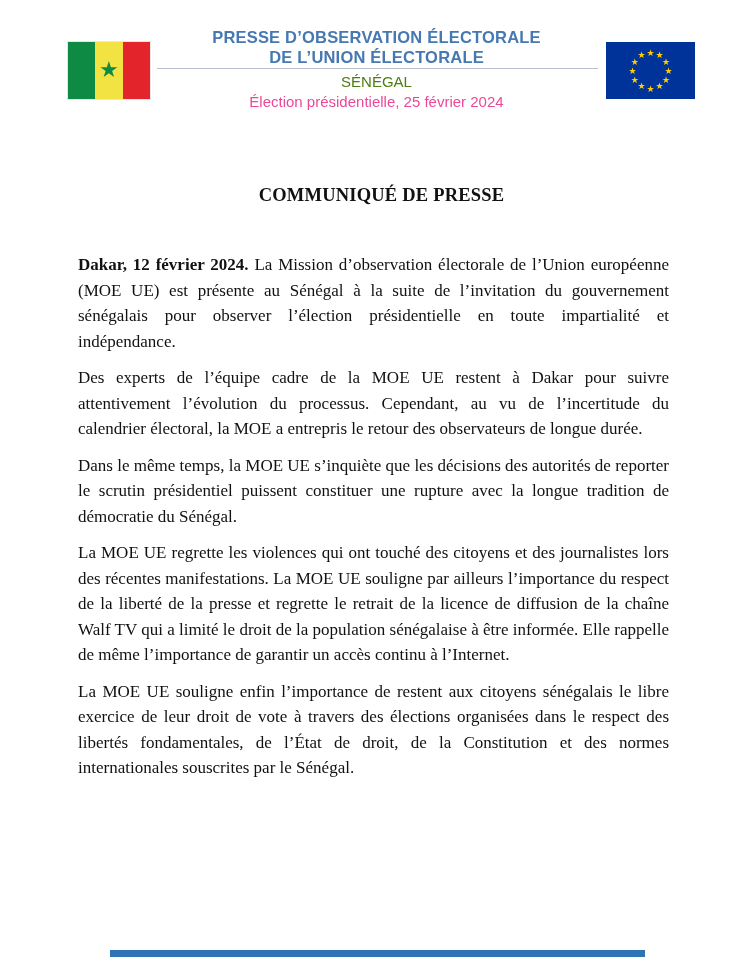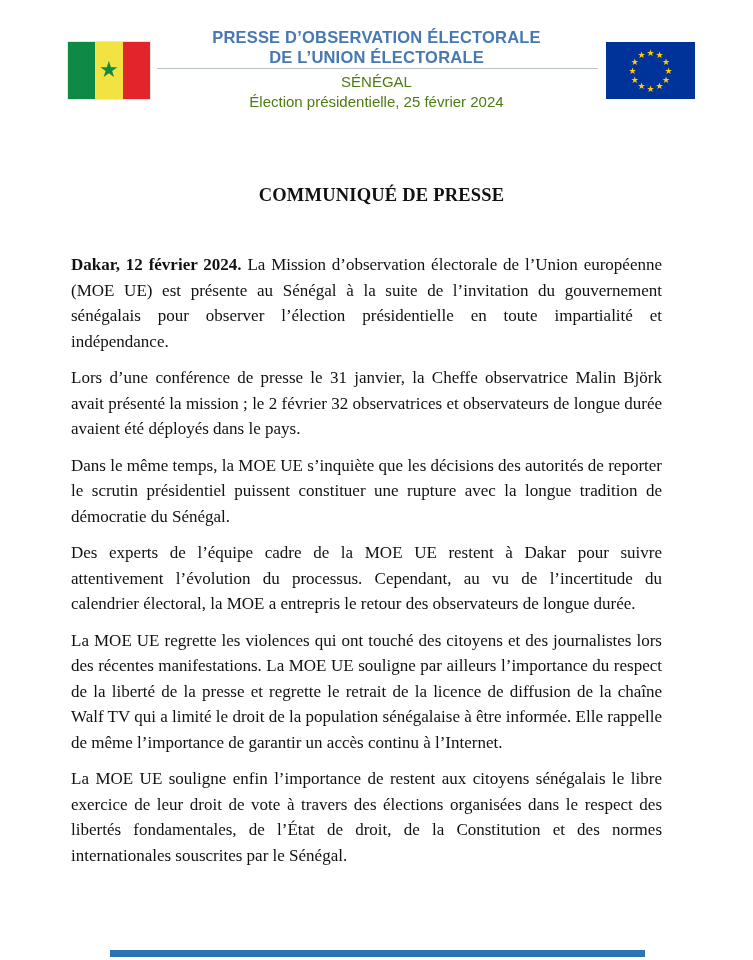--- a/index.html
+++ b/index.html
@@ -44,21 +44,21 @@
     position:absolute; font-size:9px; line-height:1;
     transform:translate(-50%,-50%);
   }
 
   
   .doc-title {
     position:absolute; top:185px; left:10px; right:0; text-align:center;
     font-weight:bold; font-size:18.5px; letter-spacing:0.2px;
   }
   .doc-body {
-    position:absolute; top:252px; left:71px; width:591px;
+    position:absolute; top:252px; left:78px; width:591px;
     font-size:17px; line-height:25.5px; text-align:justify;
   }
   .doc-body p { margin:0 0 11px 0; }
 
   .footer-bar {
     position:absolute; top:950px; left:110px; width:535px; height:7px;
   }
 </style>
 </head>
 <body>
@@ -88,27 +88,26 @@
       <span class="eu-star" style="left: 44.5px; top: 46.5px; color: rgb(255, 204, 0);">★</span>
       <span class="eu-star" style="left: 35.5px; top: 44.0885px; color: rgb(255, 204, 0);">★</span>
       <span class="eu-star" style="left: 28.9115px; top: 37.5px; color: rgb(255, 204, 0);">★</span>
       <span class="eu-star" style="left: 26.5px; top: 28.5px; color: rgb(255, 204, 0);">★</span>
       <span class="eu-star" style="left: 28.9115px; top: 19.5px; color: rgb(255, 204, 0);">★</span>
       <span class="eu-star" style="left: 35.5px; top: 12.9115px; color: rgb(255, 204, 0);">★</span>
     </div>
 
   <div class="sep-line" style="background: rgb(183, 192, 204);"></div>
   <div class="country" style="color: #4d7c0f;">SÉNÉGAL</div>
-  <div class="event" style="color: #4d7c0f;">Élection présidentielle, 25 février 2024</div>
+  <div class="event" style="color: #ec4899;">Élection présidentielle, 25 février 2024</div>
 
   <div class="doc-title">COMMUNIQUÉ DE PRESSE</div>
 
   <div class="doc-body">
       <p><strong>Dakar, 12 février 2024.</strong> La Mission d’observation électorale de l’Union européenne (MOE UE) est présente au Sénégal à la suite de l’invitation du gouvernement sénégalais pour observer l’élection présidentielle en toute impartialité et indépendance.</p>
-      <p>Lors d’une conférence de presse le 31 janvier, la Cheffe observatrice Malin Björk avait présenté la mission ; le 2 février 32 observatrices et observateurs de longue durée avaient été déployés dans le pays.</p>
+      <p>Des experts de l’équipe cadre de la MOE UE restent à Dakar pour suivre attentivement l’évolution du processus. Cependant, au vu de l’incertitude du calendrier électoral, la MOE a entrepris le retour des observateurs de longue durée.</p>
       <p>Dans le même temps, la MOE UE s’inquiète que les décisions des autorités de reporter le scrutin présidentiel puissent constituer une rupture avec la longue tradition de démocratie du Sénégal.</p>
-      <p>Des experts de l’équipe cadre de la MOE UE restent à Dakar pour suivre attentivement l’évolution du processus. Cependant, au vu de l’incertitude du calendrier électoral, la MOE a entrepris le retour des observateurs de longue durée.</p>
       <p>La MOE UE regrette les violences qui ont touché des citoyens et des journalistes lors des récentes manifestations. La MOE UE souligne par ailleurs l’importance du respect de la liberté de la presse et regrette le retrait de la licence de diffusion de la chaîne Walf TV qui a limité le droit de la population sénégalaise à être informée. Elle rappelle de même l’importance de garantir un accès continu à l’Internet.</p>
       <p>La MOE UE souligne enfin l’importance de restent aux citoyens sénégalais le libre exercice de leur droit de vote à travers des élections organisées dans le respect des libertés fondamentales, de l’État de droit, de la Constitution et des normes internationales souscrites par le Sénégal.</p>
     </div>
 
   <div class="footer-bar" style="background: rgb(46, 116, 181);"></div>
 </div>
 
 </body></html>

